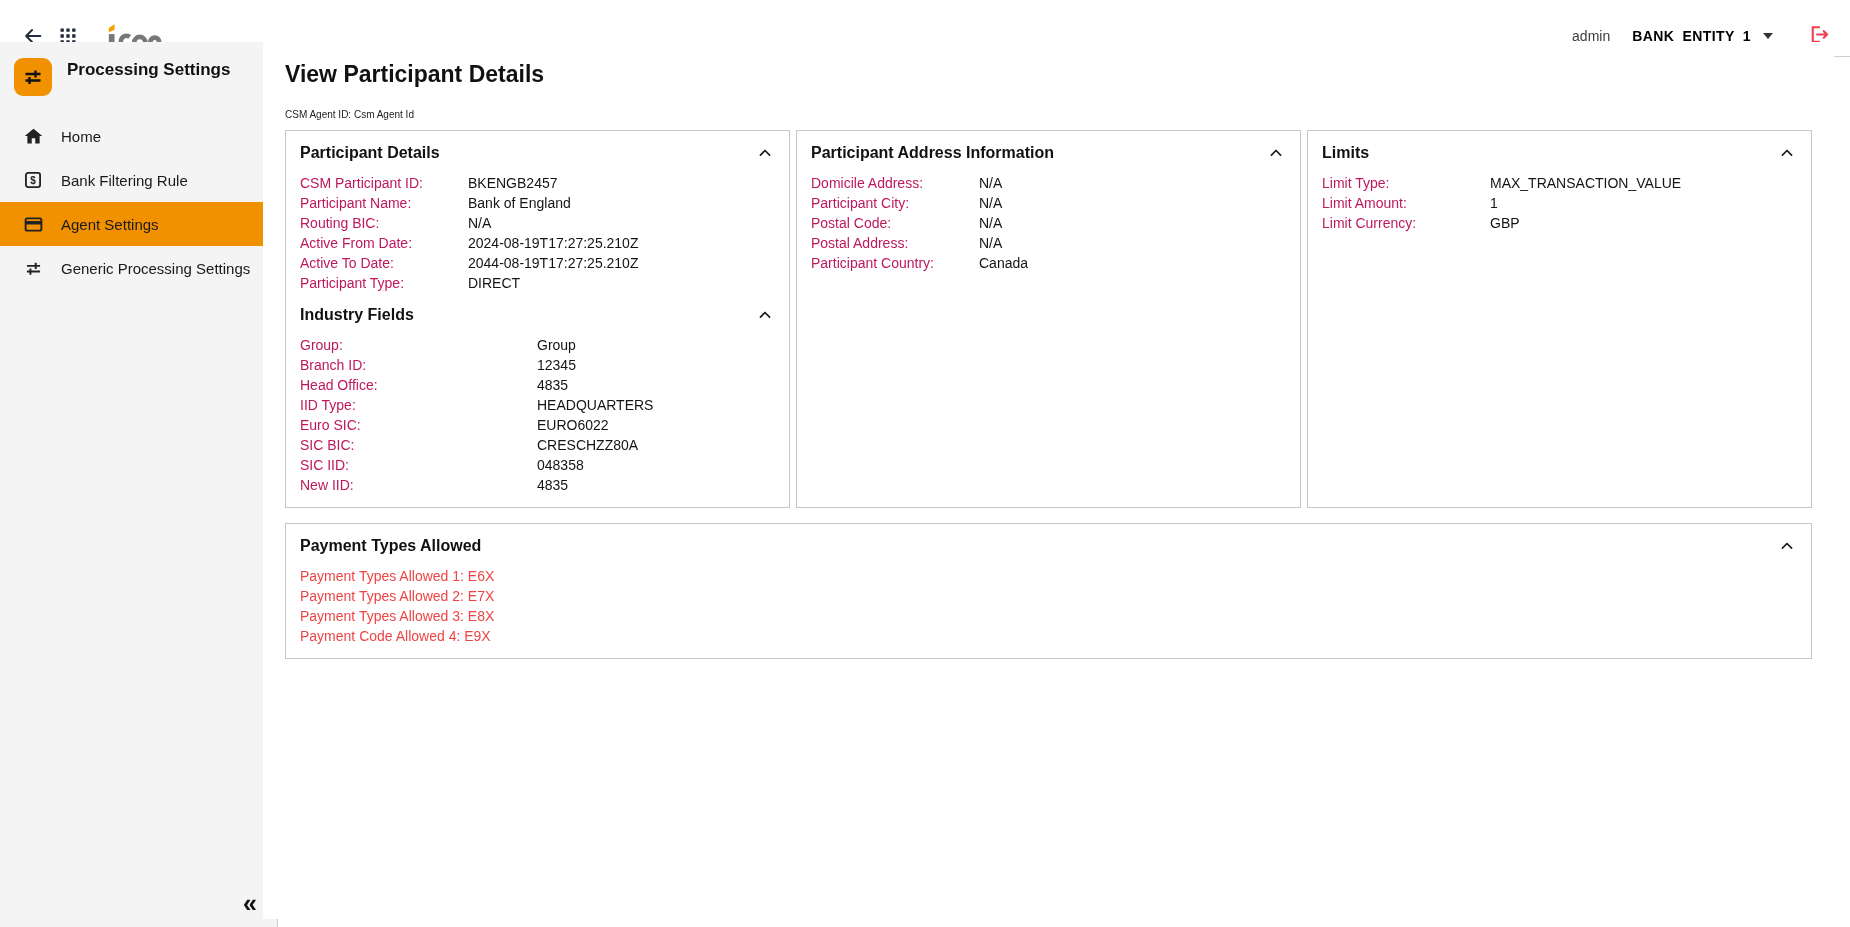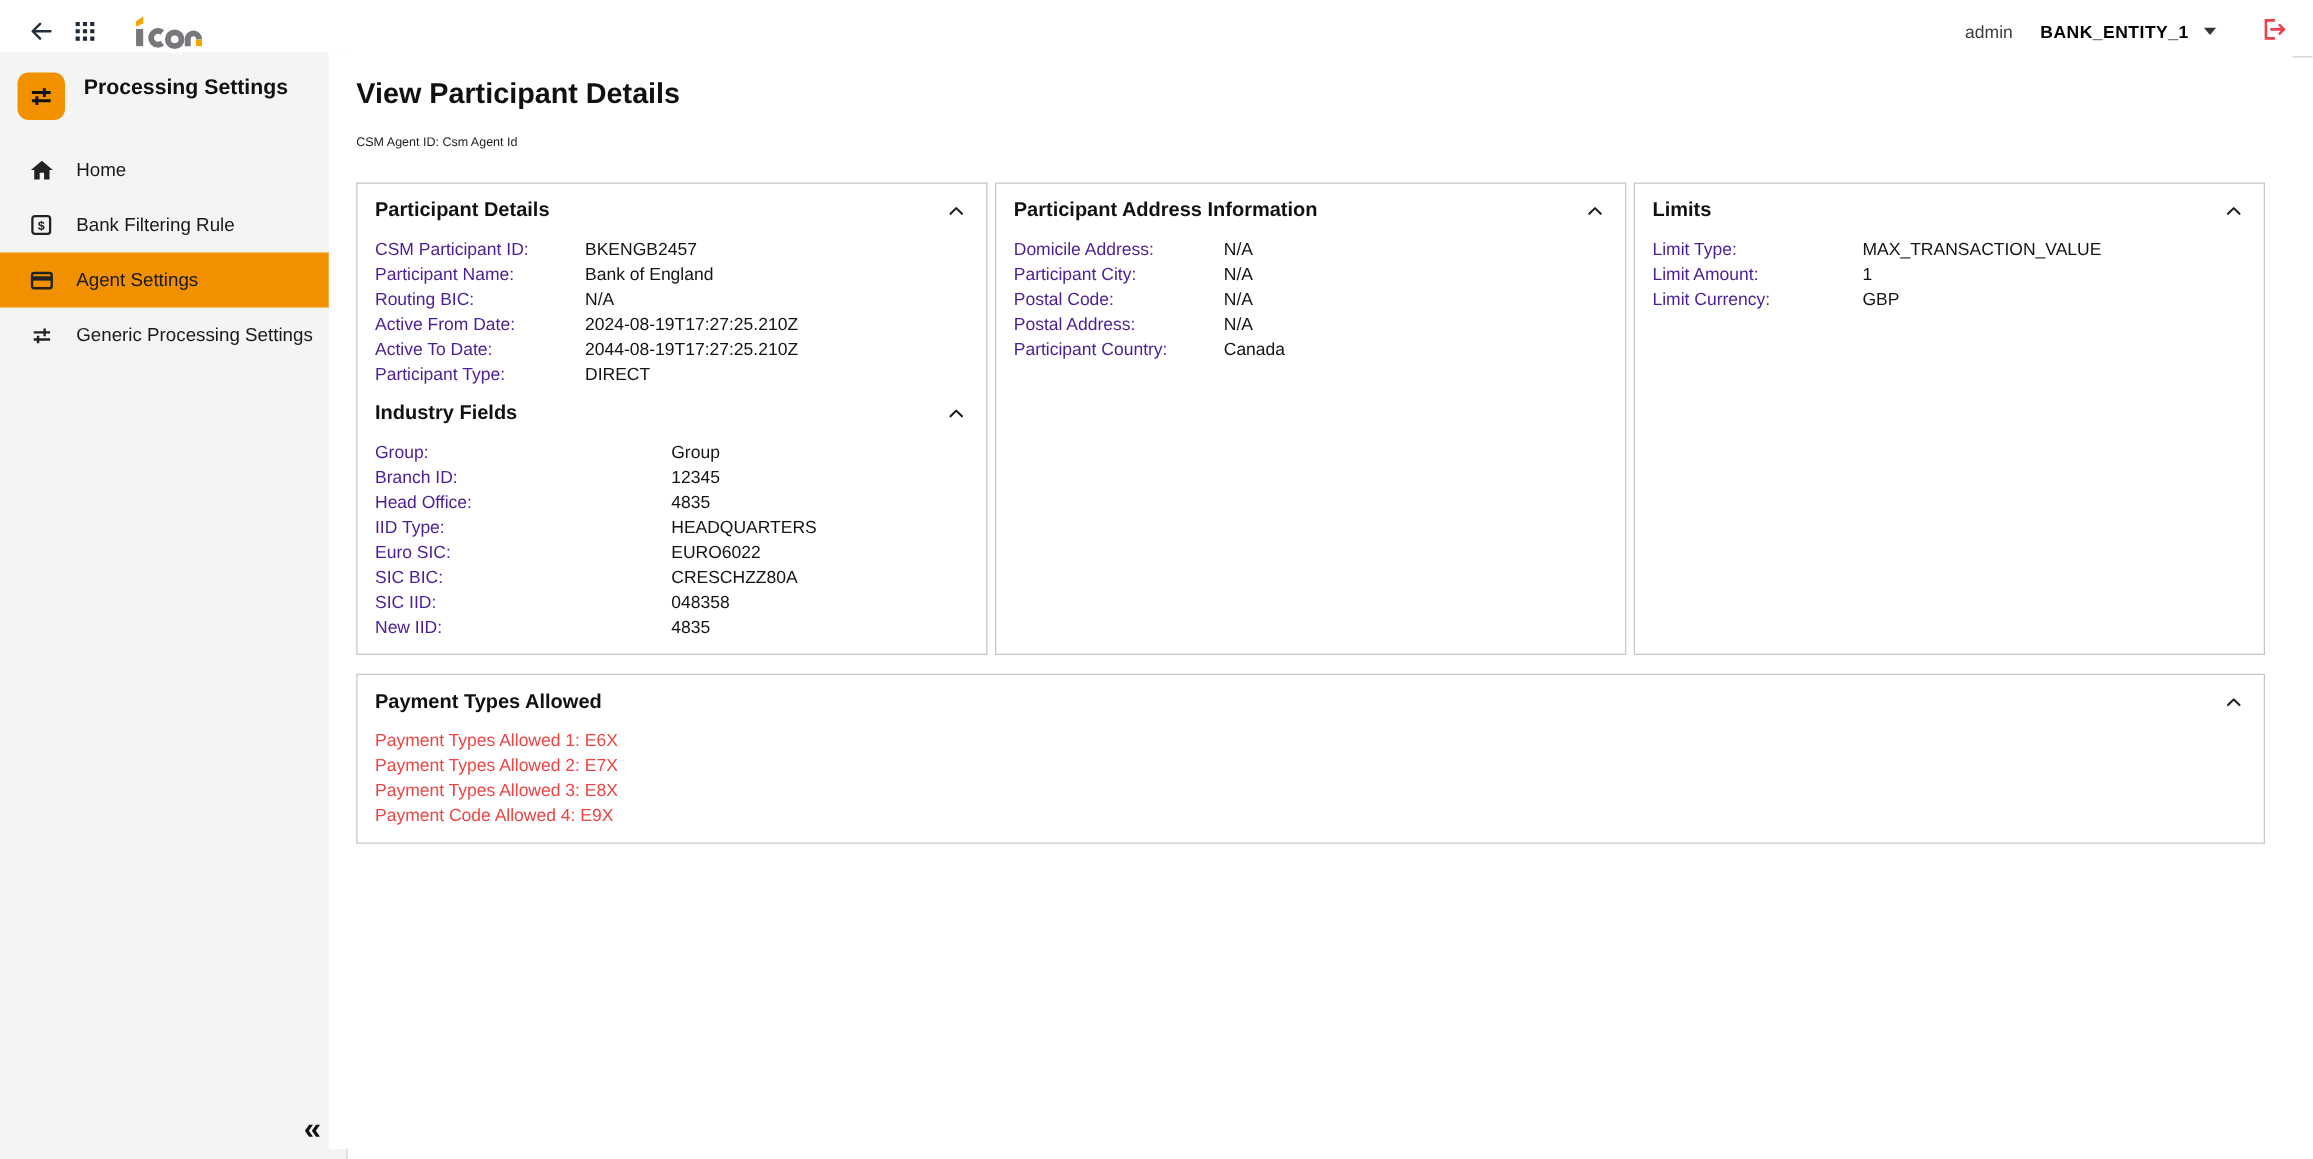--- a/index.html
+++ b/index.html
@@ -4,21 +4,21 @@
 <style>
   * { box-sizing: border-box; }
   html,body { margin:0; padding:0; }
   body {
     width:1850px; height:927px; overflow:hidden;
     font-family:"Liberation Sans", sans-serif;
     color:#1d1d1d; background:#fff;
   }
   
   .topbar {
-    position:absolute; top:5px; left:0; width:1850px; height:41px;
+    position:absolute; top:16px; left:0; width:1850px; height:41px;
     background:#fff; border-bottom:1px solid #c9d1d7;
     display:flex; align-items:center; padding:0 18px;
   }
   .iconbtn {
     background:none; border:none; padding:4px; margin:0 6px 0 0;
     cursor:pointer; display:flex; align-items:center; justify-content:center;
   }
   .logo-wrap { margin-left:18px; display:flex; align-items:center; }
   .topbar-right { margin-left:auto; display:flex; align-items:center; }
   .user-label { font-size:14px; color:#3c3c3c; margin-right:16px; }
@@ -57,28 +57,28 @@
   }
 
   
   .main {
     position:absolute; top:42px; left:263px; width:1571px; height:877px;
     background:#fff; padding:19px 22px 0 22px;
   }
   .page-title { margin:0; font-size:23px; font-weight:bold; color:#111; }
   .page-subtitle { margin:21px 0 0 0; font-size:10px; color:#1d1d1d; }
 
-  .cards-row { display:grid; grid-template-columns:1fr 1fr 1fr; gap:6px; margin-top:26px;border-radius:18px; }
+  .cards-row { display:grid; grid-template-columns:1fr 1fr 1fr; gap:6px; margin-top:10px;border-radius:18px; }
   .card { border:1px solid #c6c6c6; background:#fff; padding:12px 14px; }
   .card-head { display:flex; justify-content:space-between; align-items:center; }
   .card-title { margin:0; font-size:16px; font-weight:bold; color:#111; }
   .chev-btn { background:none; border:none; cursor:pointer; padding:0; line-height:0; }
   .rows { margin-top:10px; }
   .frow { display:flex; font-size:14px; line-height:20px; }
-  .frow .lbl { width:168px; flex-shrink:0; color:#4c1d95; }
+  .frow .lbl { width:168px; flex-shrink:0; color:#be185d; }
   .frow .val { color:#141414; }
   .sub-head { margin-top:12px; }
   .industry .frow .lbl { width:237px; }
 
   .payment-card { margin-top:15px; }
   .pay-lines { margin-top:10px; }
   .pay-line { font-size:14px; line-height:20px; color:#ef4444; }
 </style>
 </head>
 <body>

